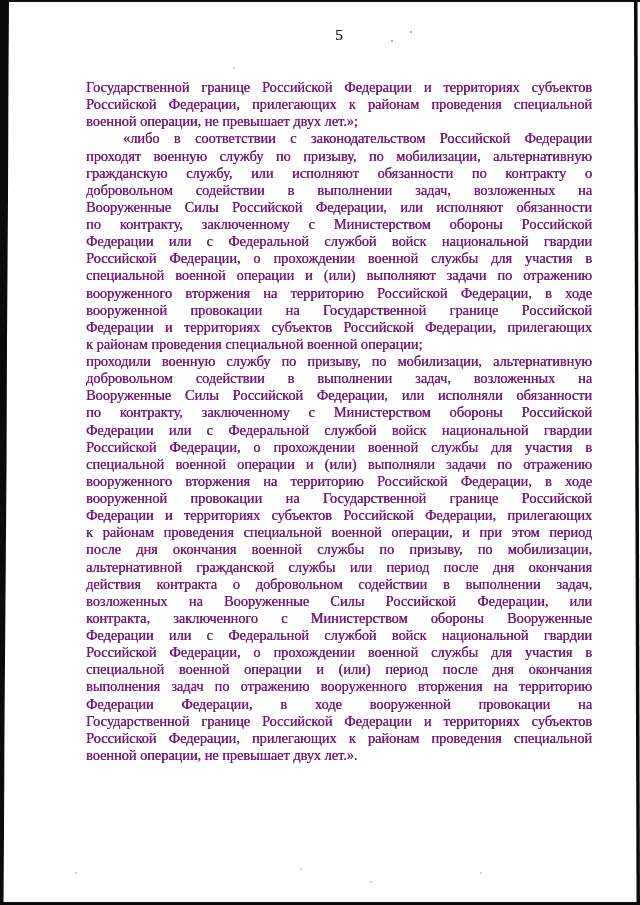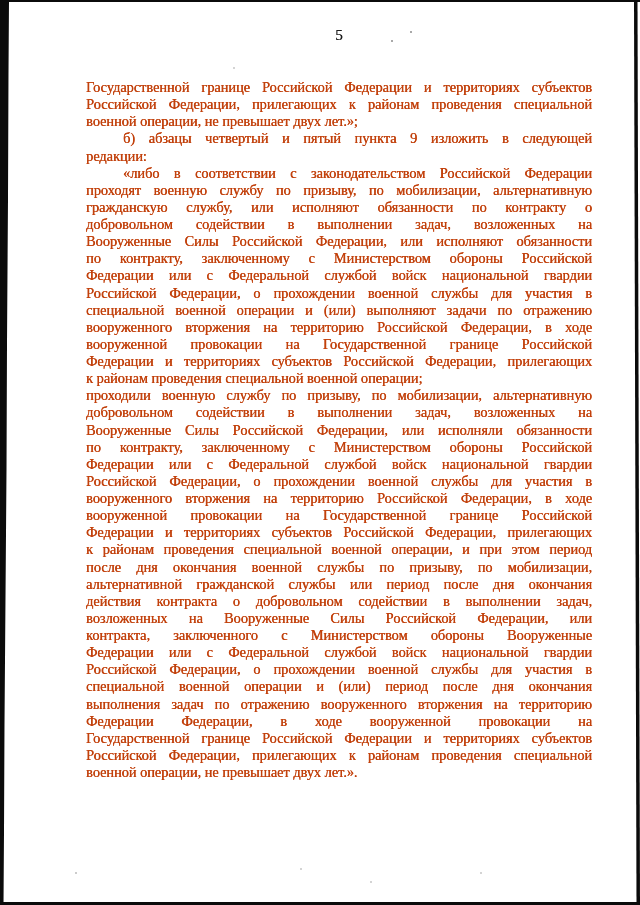--- a/index.html
+++ b/index.html
@@ -43,21 +43,21 @@
     color: #1c1c1c;
     text-shadow: 0.3px 0 0 currentColor;
   }
 
   
   .text-body {
     position: absolute;
     left: 86px; top: 79px; width: 506px;
     font-size: 14.4px;
     line-height: 17.12px;
-    color: #c2410c;
+    color: #701a75;
     letter-spacing: -0.05px;
     text-shadow: 0.3px 0 0 currentColor;
   }
   .line {
     text-align: justify;
     text-align-last: justify;
     text-justify: inter-word;
   }
   .line.para-last { text-align-last: left; }
   .line.first-indent { text-indent: 37px; }
@@ -82,24 +82,20 @@
 
   <div class="page-number">5</div>
 
   <div class="text-body">
       <div class="paragraph">
         <div class="line">Государственной границе Российской Федерации и территориях субъектов</div>
         <div class="line">Российской Федерации, прилегающих к районам проведения специальной</div>
         <div class="line para-last">военной операции, не превышает двух лет.»;</div>
       </div>
       <div class="paragraph">
-        <div class="line first-indent">б) абзацы четвертый и пятый пункта 9 изложить в следующей</div>
-        <div class="line para-last">редакции:</div>
-      </div>
-      <div class="paragraph">
         <div class="line first-indent">«либо в соответствии с законодательством Российской Федерации</div>
         <div class="line">проходят военную службу по призыву, по мобилизации, альтернативную</div>
         <div class="line">гражданскую службу, или исполняют обязанности по контракту о</div>
         <div class="line">добровольном содействии в выполнении задач, возложенных на</div>
         <div class="line">Вооруженные Силы Российской Федерации, или исполняют обязанности</div>
         <div class="line">по контракту, заключенному с Министерством обороны Российской</div>
         <div class="line">Федерации или с Федеральной службой войск национальной гвардии</div>
         <div class="line">Российской Федерации, о прохождении военной службы для участия в</div>
         <div class="line">специальной военной операции и (или) выполняют задачи по отражению</div>
         <div class="line">вооруженного вторжения на территорию Российской Федерации, в ходе</div>
@@ -107,20 +103,21 @@
         <div class="line">Федерации и территориях субъектов Российской Федерации, прилегающих</div>
         <div class="line para-last">к районам проведения специальной военной операции;</div>
       </div>
       <div class="paragraph">
         <div class="line">проходили военную службу по призыву, по мобилизации, альтернативную</div>
         <div class="line">добровольном содействии в выполнении задач, возложенных на</div>
         <div class="line">Вооруженные Силы Российской Федерации, или исполняли обязанности</div>
         <div class="line">по контракту, заключенному с Министерством обороны Российской</div>
         <div class="line">Федерации или с Федеральной службой войск национальной гвардии</div>
         <div class="line">Российской Федерации, о прохождении военной службы для участия в</div>
+        <div class="line">специальной военной операции и (или) выполняли задачи по отражению</div>
         <div class="line">вооруженного вторжения на территорию Российской Федерации, в ходе</div>
         <div class="line">вооруженной провокации на Государственной границе Российской</div>
         <div class="line">Федерации и территориях субъектов Российской Федерации, прилегающих</div>
         <div class="line">к районам проведения специальной военной операции, и при этом период</div>
         <div class="line">после дня окончания военной службы по призыву, по мобилизации,</div>
         <div class="line">альтернативной гражданской службы или период после дня окончания</div>
         <div class="line">действия контракта о добровольном содействии в выполнении задач,</div>
         <div class="line">возложенных на Вооруженные Силы Российской Федерации, или</div>
         <div class="line">контракта, заключенного с Министерством обороны Вооруженные</div>
         <div class="line">Федерации или с Федеральной службой войск национальной гвардии</div>

